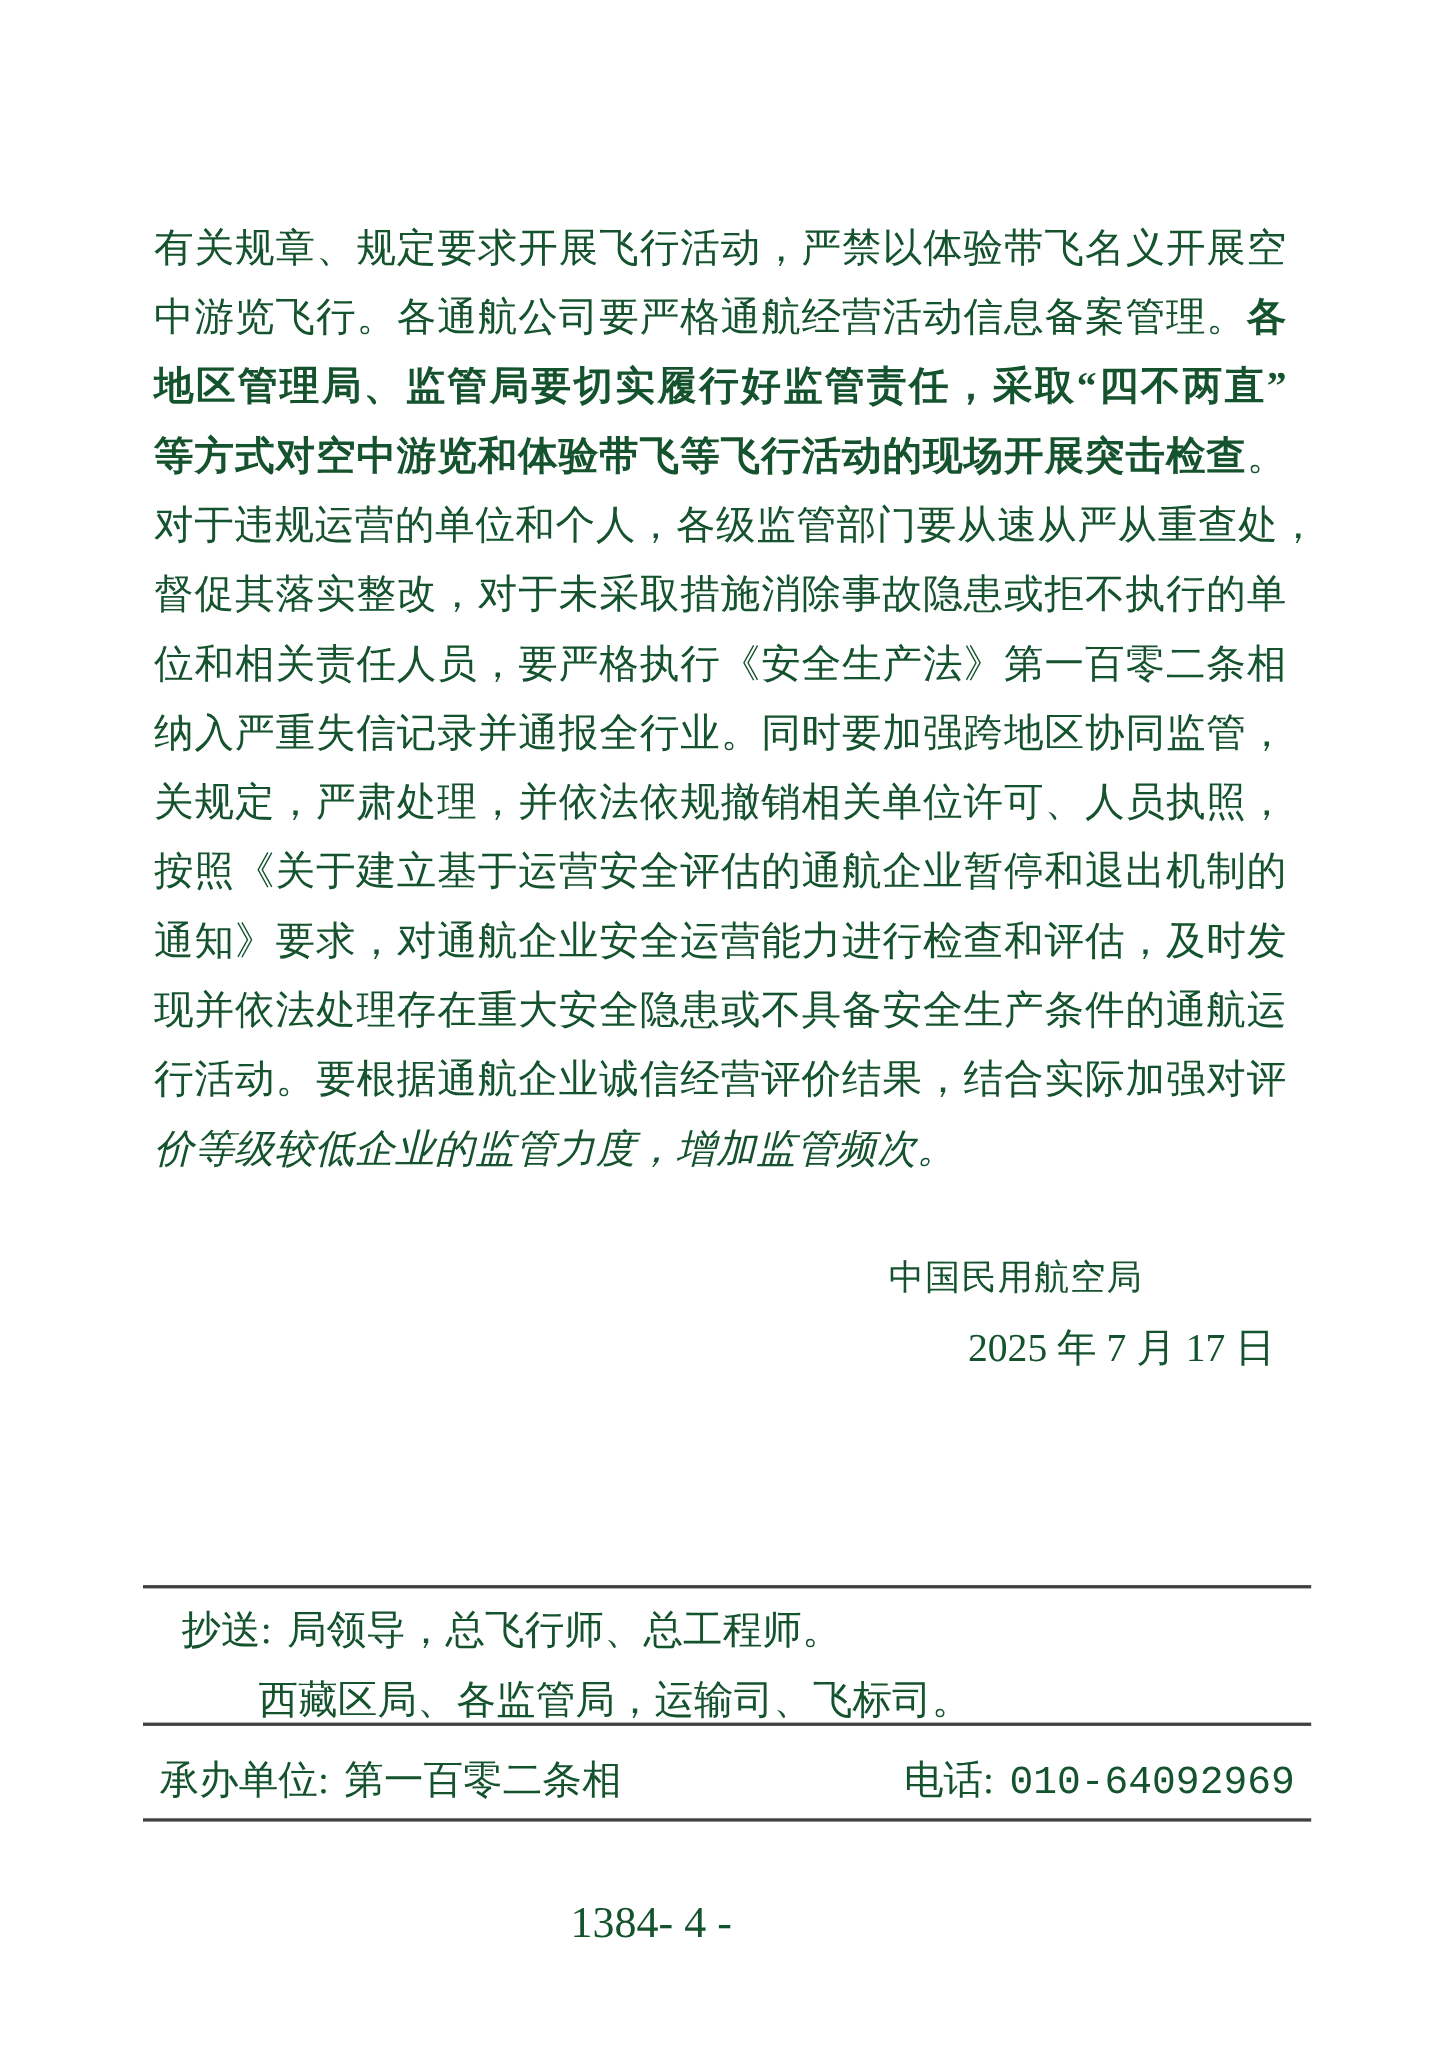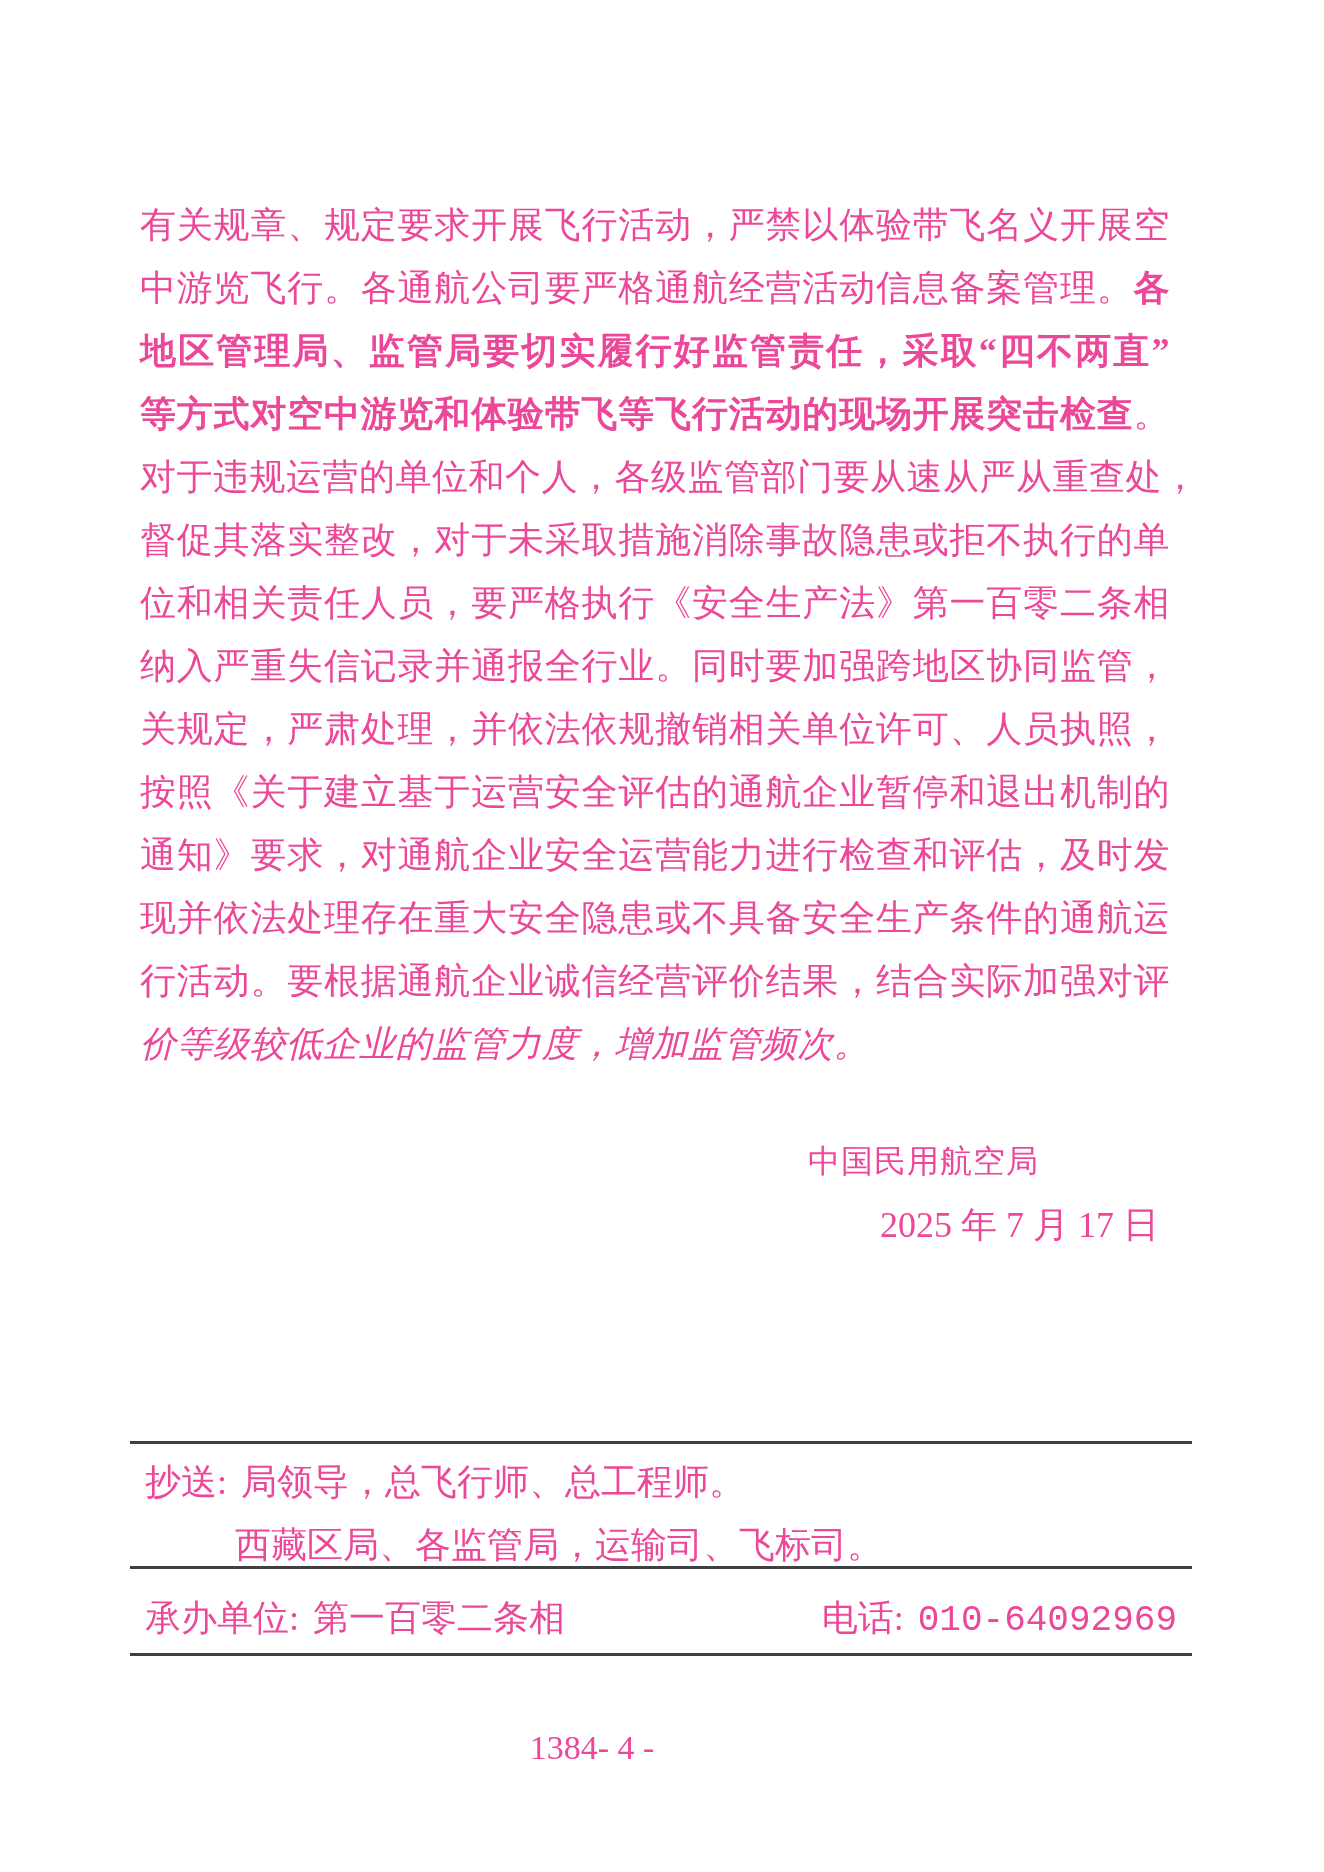--- a/index.html
+++ b/index.html
@@ -6,21 +6,21 @@
     margin: 0;
     padding: 0;
     background: #ffffff;
   }
   .page {
     position: relative;
     width: 1324px;
     height: 1872px;
     background: #ffffff;
     font-family: "Liberation Serif", "DejaVu Serif", serif;
-    color: #ec4899;
+    color: #14532d;
     overflow: hidden;
   }
   
   .body-text {
     position: absolute;
     left: 140px;
     top: 194px;
     width: 1030px;
   }
   .line {
@@ -80,20 +80,21 @@
   .cc-line2 {
     position: absolute;
     left: 235px;
     top: 1515px;
     height: 60px;
     line-height: 60px;
     font-size: 36px;
   }
   .cc-label {
     margin-right: 14px;
+    margin-left: 20px;
   }
   
   .undertaker-row {
     position: absolute;
     left: 145px;
     top: 1588px;
     width: 1032px;
     height: 60px;
     line-height: 60px;
     font-size: 36px;
@@ -106,21 +107,21 @@
   .phone-value {
     font-family: Liberation Mono, monospace;
   }
   
   .page-number {
     position: absolute;
     left: 0;
     top: 1726px;
     width: 1184px;
     text-align: center;
-    font-size: 34px;
+    font-size: 40px;
     line-height: 44px;
   }
 </style>
 </head>
 <body>
 
 <div class="page">
 
   <div class="body-text">
       <div class="line"><span>有关规章、规定要求开展飞行活动，严禁以体验带飞名义开展空</span></div>

